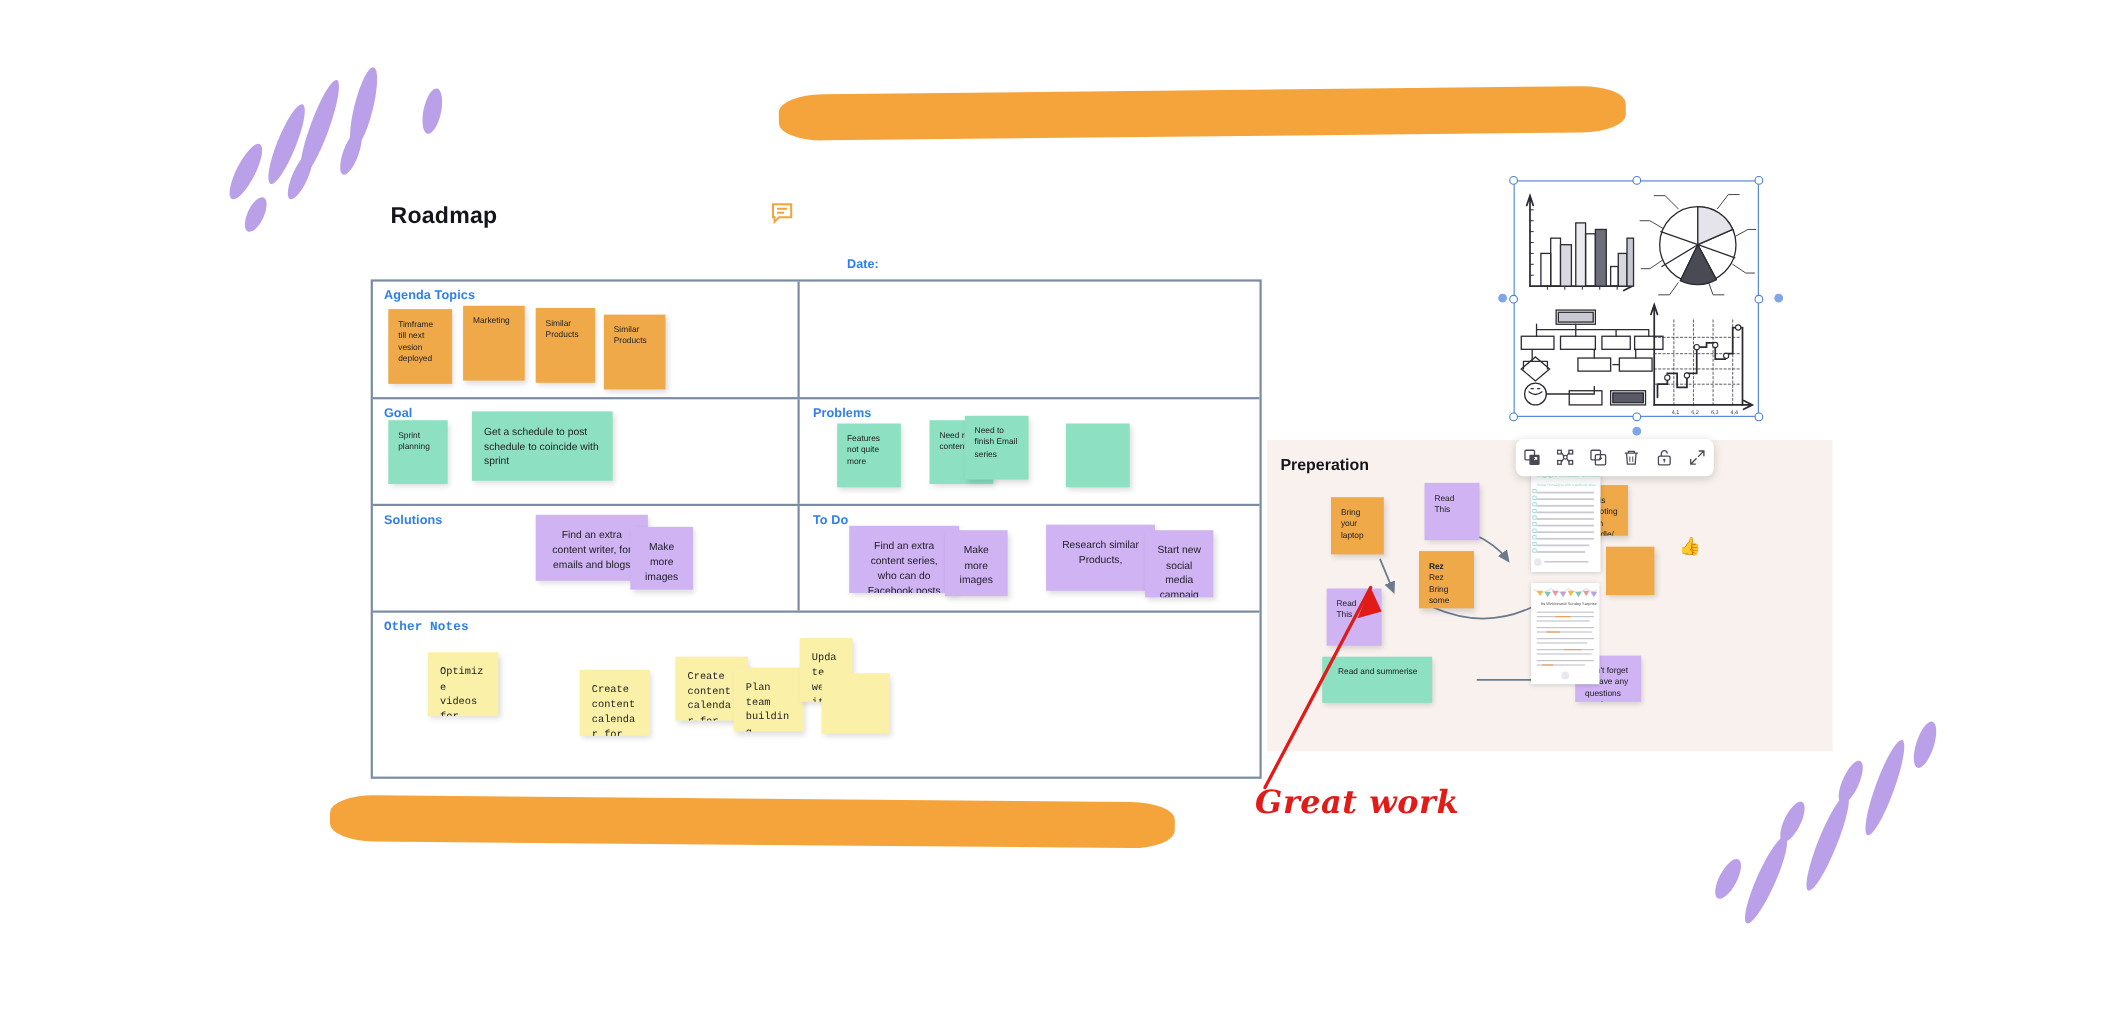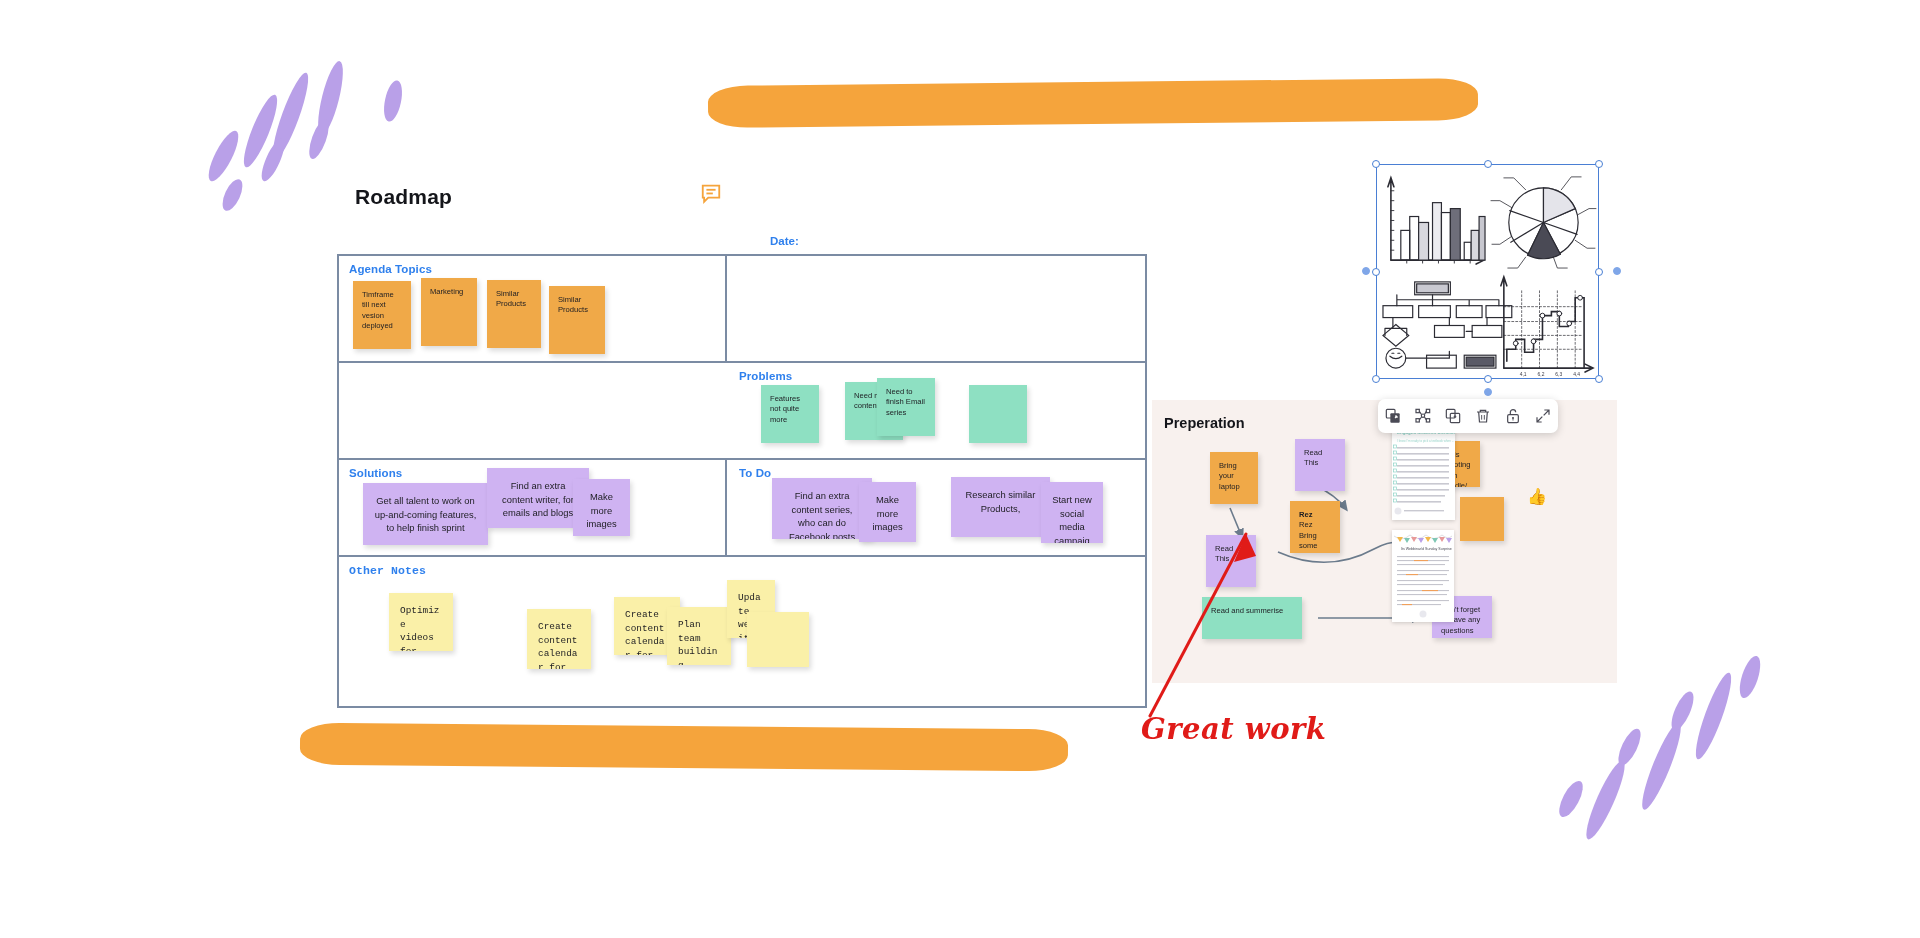--- a/index.html
+++ b/index.html
@@ -76,21 +76,21 @@
   }
   #sketch-selection svg { width: 100%; height: 100%; display: block; }
   .handle {
     position: absolute; width: 8px; height: 8px; border-radius: 50%;
     background: #ffffff; border: 1.5px solid #4a7fd4; z-index: 10;
   }
   .handle.side-dot { background: #7fa6e8; border-color: #7fa6e8; }
 
   
   #prep-frame {
-    position: absolute; left: 1152px; top: 400px; width: 465px; height: 283px;
+    position: absolute; left: 1152px; top: 400px; width: 514px; height: 283px;
     background: #f8f1ee;
   }
   #prep-title {
     position: absolute; left: 12px; top: 15px;
     font-size: 14.5px; font-weight: 700; color: #14151a;
   }
   #prep-toolbar {
     position: absolute; left: 1378px; top: 399px;
     width: 180px; height: 34px; background: #fff; border-radius: 7px;
     box-shadow: 0 2px 9px rgba(0,0,0,.18);
@@ -166,33 +166,37 @@
       <div class="cell left">
         <div class="cell-label">Agenda Topics</div>
         <div class="sticky orange" style="left:14px;top:25px;width:58px;height:68px;"><span>Timframe till next vesion deployed</span></div>
         <div class="sticky orange" style="left:82px;top:22px;width:56px;height:68px;"><span>Marketing</span></div>
         <div class="sticky orange" style="left:148px;top:24px;width:54px;height:68px;"><span>Similar Products</span></div>
         <div class="sticky orange" style="left:210px;top:30px;width:56px;height:68px;"><span>Similar Products</span></div>
       </div>
     </div>
 
     <div class="band" style="top:107px;height:97px;">
+      <div class="cell left">
+        <div class="cell-label">Goal</div>
+        <div class="sticky teal" style="left:14px;top:19px;width:54px;height:58px;"><span>Sprint planning</span></div>
+        <div class="sticky teal big" style="left:90px;top:11px;width:128px;height:63px;"><span>Get a schedule to post schedule to coincide with sprint</span></div>
+      </div>
       <div class="cell right">
         <div class="cell-label">Problems</div>
         <div class="sticky teal" style="left:32px;top:22px;width:58px;height:58px;"><span>Features not quite more</span></div>
         <div class="sticky teal" style="left:116px;top:19px;width:58px;height:58px;"><span>Need more content</span></div>
         <div class="sticky teal" style="left:148px;top:15px;width:58px;height:58px;"><span>Need to finish Email series</span></div>
         <div class="sticky teal" style="left:240px;top:22px;width:58px;height:58px;"><span></span></div>
       </div>
     </div>
 
     <div class="band" style="top:204px;height:97px;text-align:center;">
       <div class="cell left">
         <div class="cell-label">Solutions</div>
-        <div class="sticky purple big" style="left:24px;top:23px;width:125px;height:62px;"><span>Get all talent to work on up-and-coming features, to help finish sprint</span></div>
         <div class="sticky purple big" style="left:148px;top:8px;width:102px;height:60px;"><span>Find an extra content writer, for emails and blogs</span></div>
         <div class="sticky purple big" style="left:234px;top:19px;width:57px;height:57px;"><span>Make more images</span></div>
       </div>
       <div class="cell right">
         <div class="cell-label">To Do</div>
         <div class="sticky purple big" style="left:43px;top:18px;width:100px;height:61px;"><span>Find an extra content series, who can do Facebook posts</span></div>
         <div class="sticky purple big" style="left:130px;top:22px;width:57px;height:60px;"><span>Make more images</span></div>
         <div class="sticky purple big" style="left:222px;top:17px;width:99px;height:60px;"><span>Research similar Products,</span></div>
         <div class="sticky purple big" style="left:312px;top:22px;width:62px;height:61px;"><span>Start new social media campaign</span></div>
       </div>
@@ -311,21 +315,21 @@
         </marker>
       </defs>
     </svg>
 
     <div class="sticky orange" style="left:58px;top:52px;width:48px;height:52px;"><span>Bring your laptop</span></div>
     <div class="sticky purple" style="left:143px;top:39px;width:50px;height:52px;"><span>Read This</span></div>
     <div class="sticky purple" style="left:54px;top:135px;width:50px;height:52px;"><span>Read This</span></div>
     <div class="sticky orange" style="left:138px;top:101px;width:50px;height:52px;">
       <b>Rez</b><br><span>Rez Bring some Sandwiches and nibbles</span>
     </div>
-    <div class="sticky teal" style="left:50px;top:197px;width:100px;height:42px;"><span>Read and summerise</span></div>
+    <div class="sticky teal" style="left:50px;top:197px;width:100px;height:42px;text-align:center;"><span>Read and summerise</span></div>
     <div class="sticky orange" style="left:280px;top:41px;width:48px;height:46px;"><span>Bel is remoting in on Huddle/Q</span></div>
     <div class="sticky orange" style="left:308px;top:97px;width:44px;height:44px;"><span></span></div>
     <div class="sticky purple" style="left:280px;top:196px;width:60px;height:42px;"><span>Don't forget to have any questions you have ready</span></div>
 
     <div class="doc-thumb" style="left:240px;top:25px;width:63px;height:95px;">
       <svg viewBox="0 0 63 95">
         <rect width="63" height="95" fill="#fff"></rect>
         <text x="5" y="9" font-size="4.5" fill="#8fd4c8" font-weight="bold">Engaged  textbook  Checklist</text>
         <text x="5" y="17" font-size="3" fill="#9ed9cf">I know I'm ready to pick a textbook when ...</text>
         <g fill="#c9c9d1">

